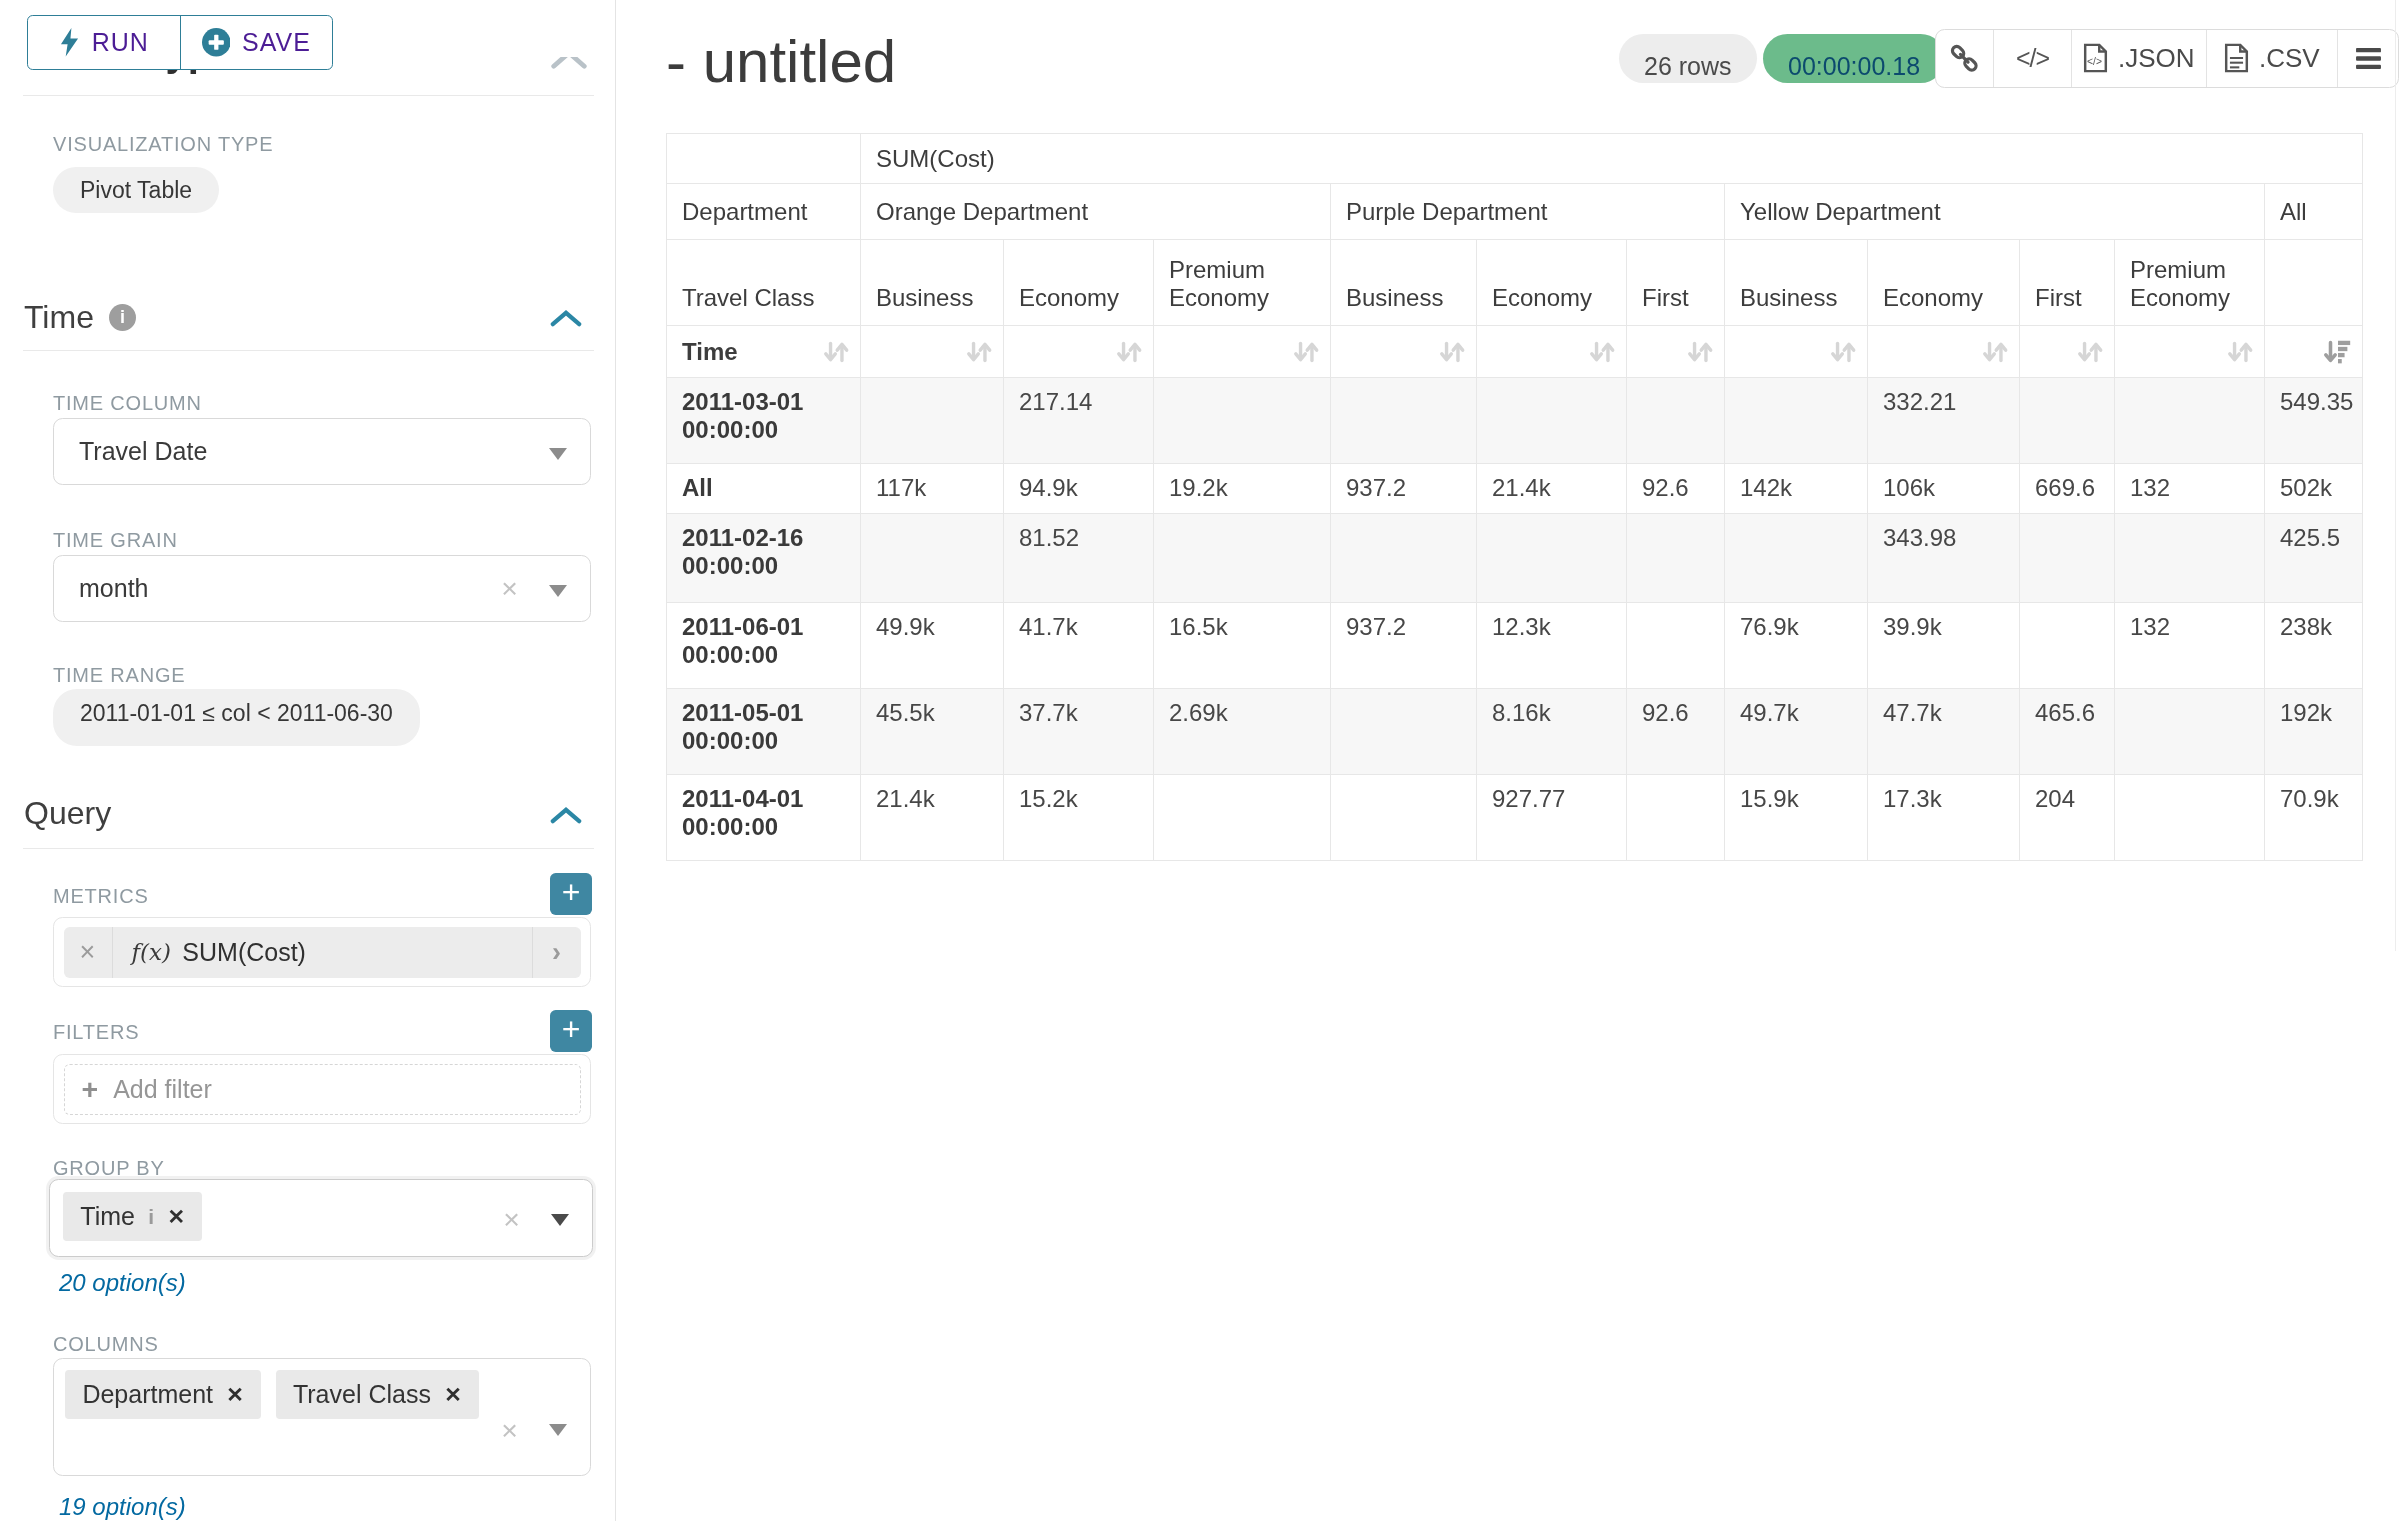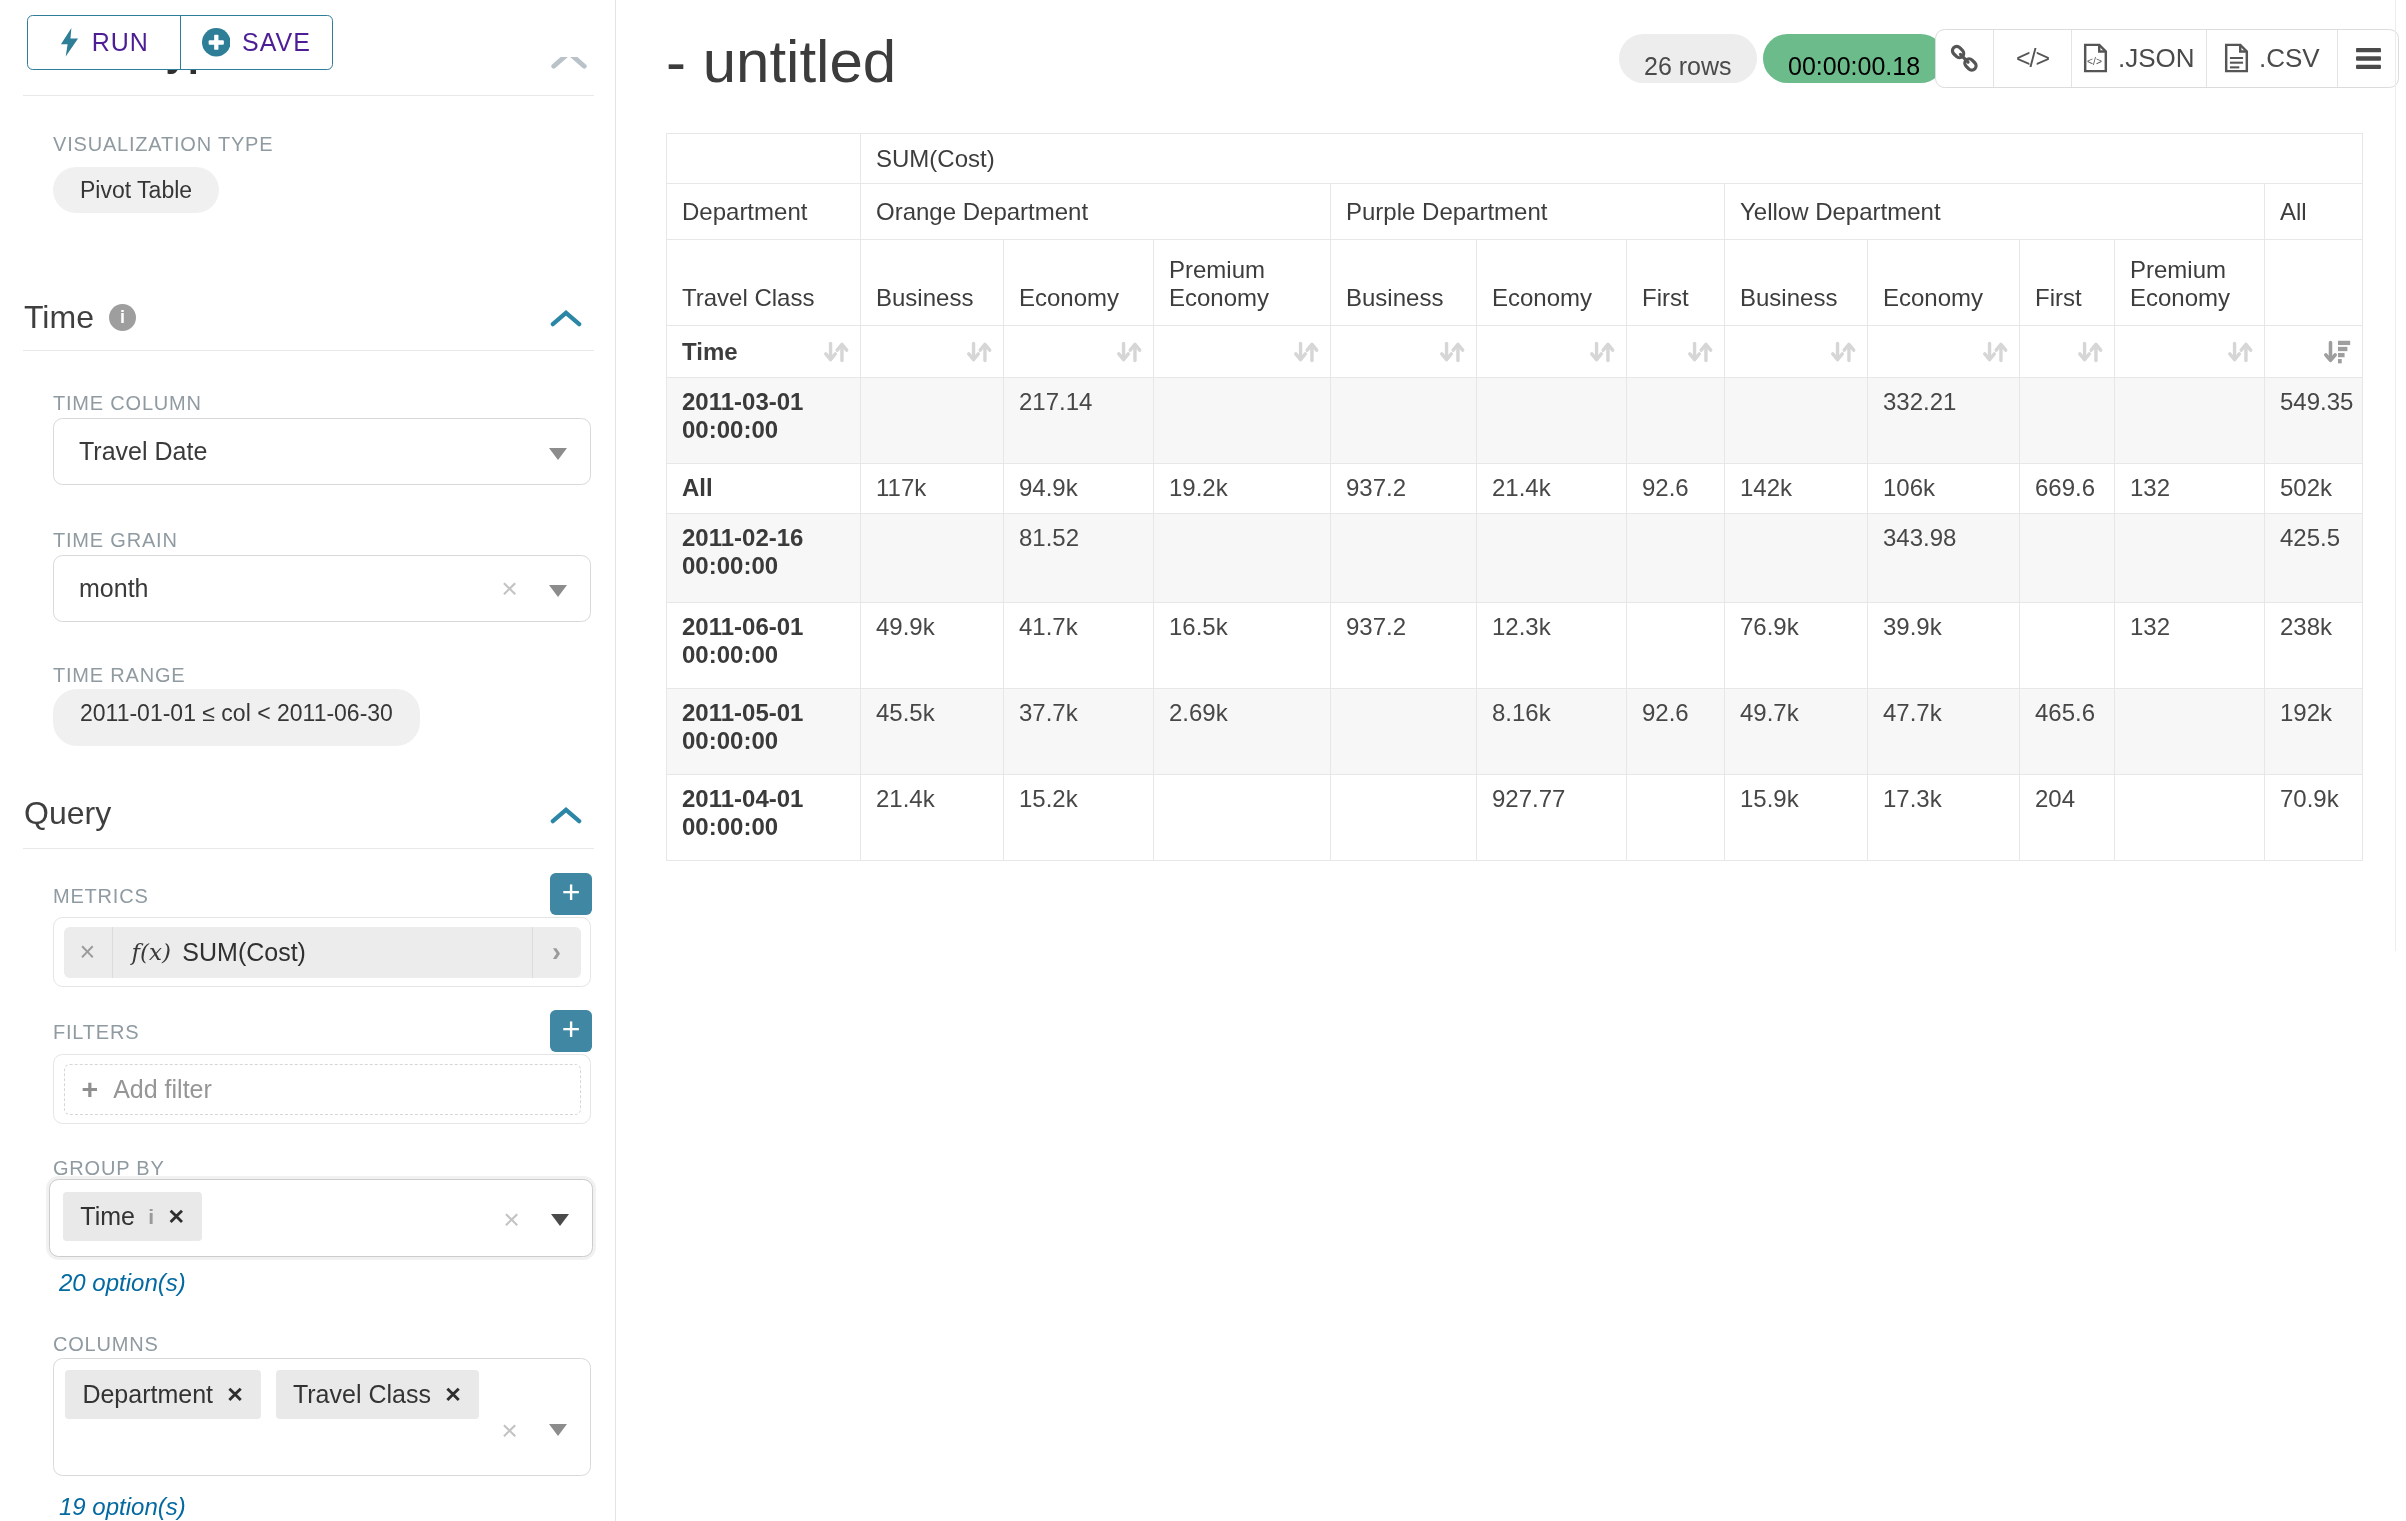--- a/index.html
+++ b/index.html
@@ -59,21 +59,21 @@
   .csel { position:absolute; left:53px; top:1358px; width:538px; height:118px; background:#fff; border:1px solid #d9d9d9; border-radius:9.5px; }
   .csel .chiprow { position:absolute; left:11.4px; top:11.4px; display:flex; gap:15px; }
   .csel .clear-x { top:55px; }
   .csel .caret-down { top:65px; }
 
   
   #main { position:absolute; left:617px; top:0; right:0; height:1522px; }
   .page-title { position:absolute; left:49px; top:27px; font-size:60px; color:#3c3c3c; }
   .badge { position:absolute; top:34px; height:49px; line-height:49px; border-radius:25px; padding:8px 25px; font-size:25px; }
   .badge.rows { left:1002px; background:#ededed; color:#4a4a4a; }
-  .badge.timer { left:1146px; background:#6cbb8b; color:#000000; }
+  .badge.timer { left:1146px; background:#6cbb8b; color:#0c4a6e; }
   .btn-group { position:absolute; left:1318px; top:28.5px; height:59px; border:1px solid #dcdcdc; border-radius:9.5px; background:#fff; display:flex; align-items:stretch; }
   .btn-group .seg { display:flex; align-items:center; justify-content:center; gap:9.5px; color:#4a4a4a; font-size:26px; cursor:pointer; }
   .btn-group .seg + .seg { border-left:1px solid #e3e3e3; }
   .code-glyph { font-size:25px; color:#555; letter-spacing:-1px; }
   .edge-line { position:absolute; left:1778px; top:0; width:1px; height:951px; background:#ededed; }
 
   
   #pivot-wrap { position:absolute; left:49px; top:133px; }
   table.pivot { border-collapse:collapse; table-layout:fixed; width:1697px; background:#fff; }
   table.pivot th, table.pivot td { border:1.9px solid #e7e7e7; font-size:24px; font-weight:400; text-align:left; padding:9.5px 0 5.7px 15px; vertical-align:top; color:#3d3d3d; overflow:hidden; }

